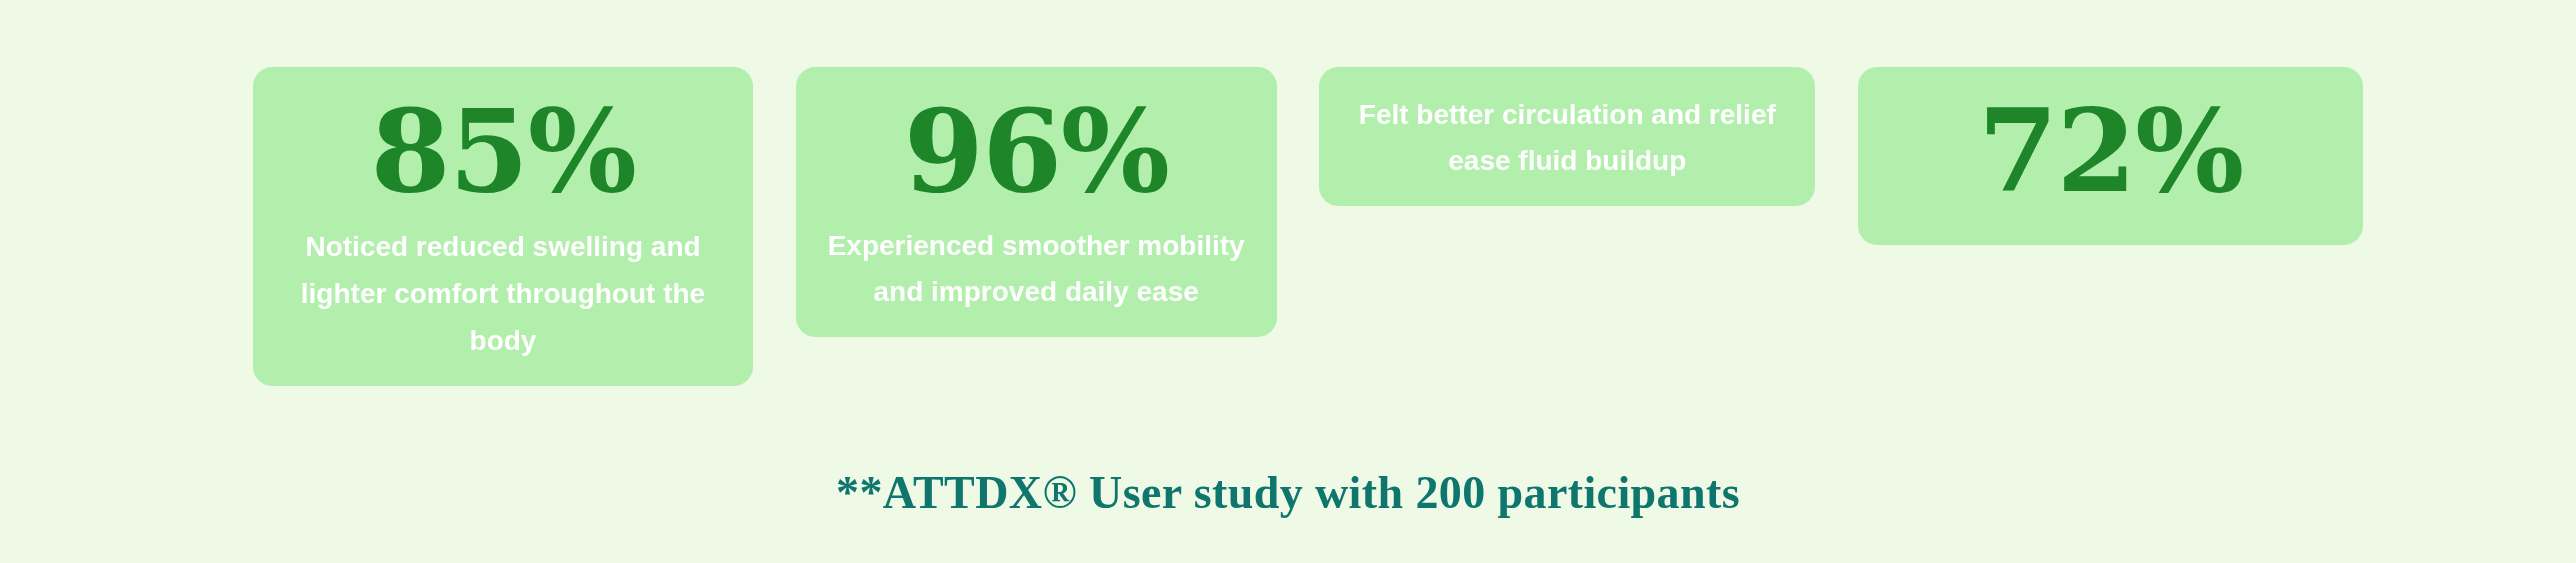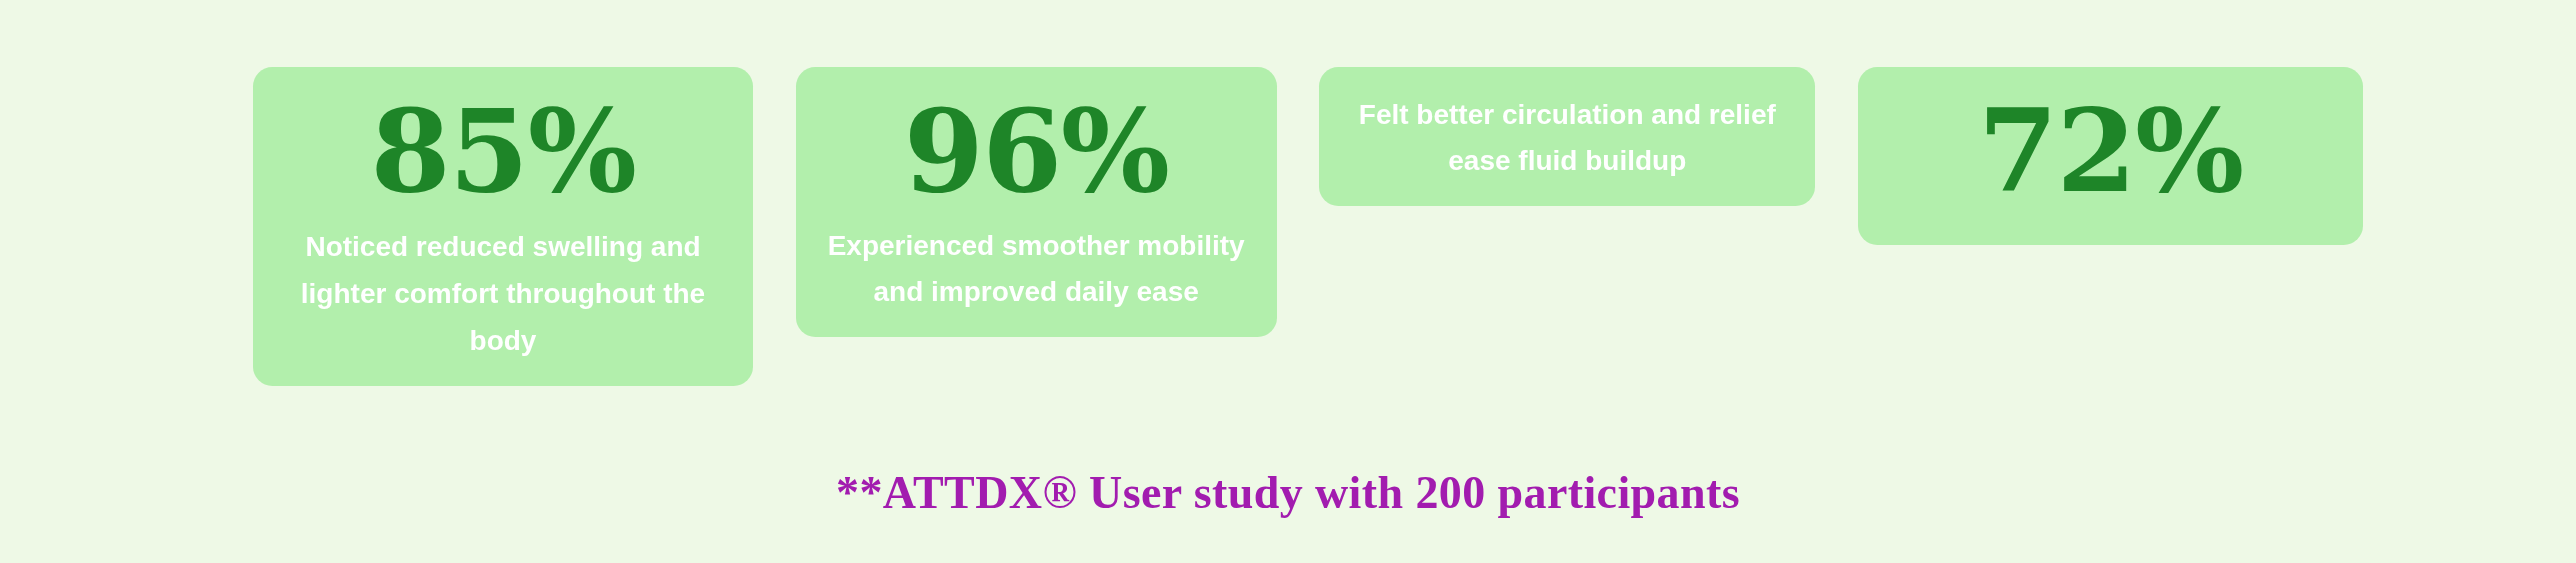--- a/index.html
+++ b/index.html
@@ -71,21 +71,21 @@
   #stat-footnote {
     position: absolute;
     left: 0;
     top: 464px;
     width: 2576px;
     text-align: center;
     font-family: "Liberation Serif", "DejaVu Serif", serif;
     font-weight: 700;
     font-size: 46px;
     line-height: 58px;
-    color: #a21caf;
+    color: #0f766e;
     letter-spacing: 0.4px;
   }
 </style>
 </head>
 <body>
 
 <div id="stat-banner">
 
   <div id="stat-cards">
 

